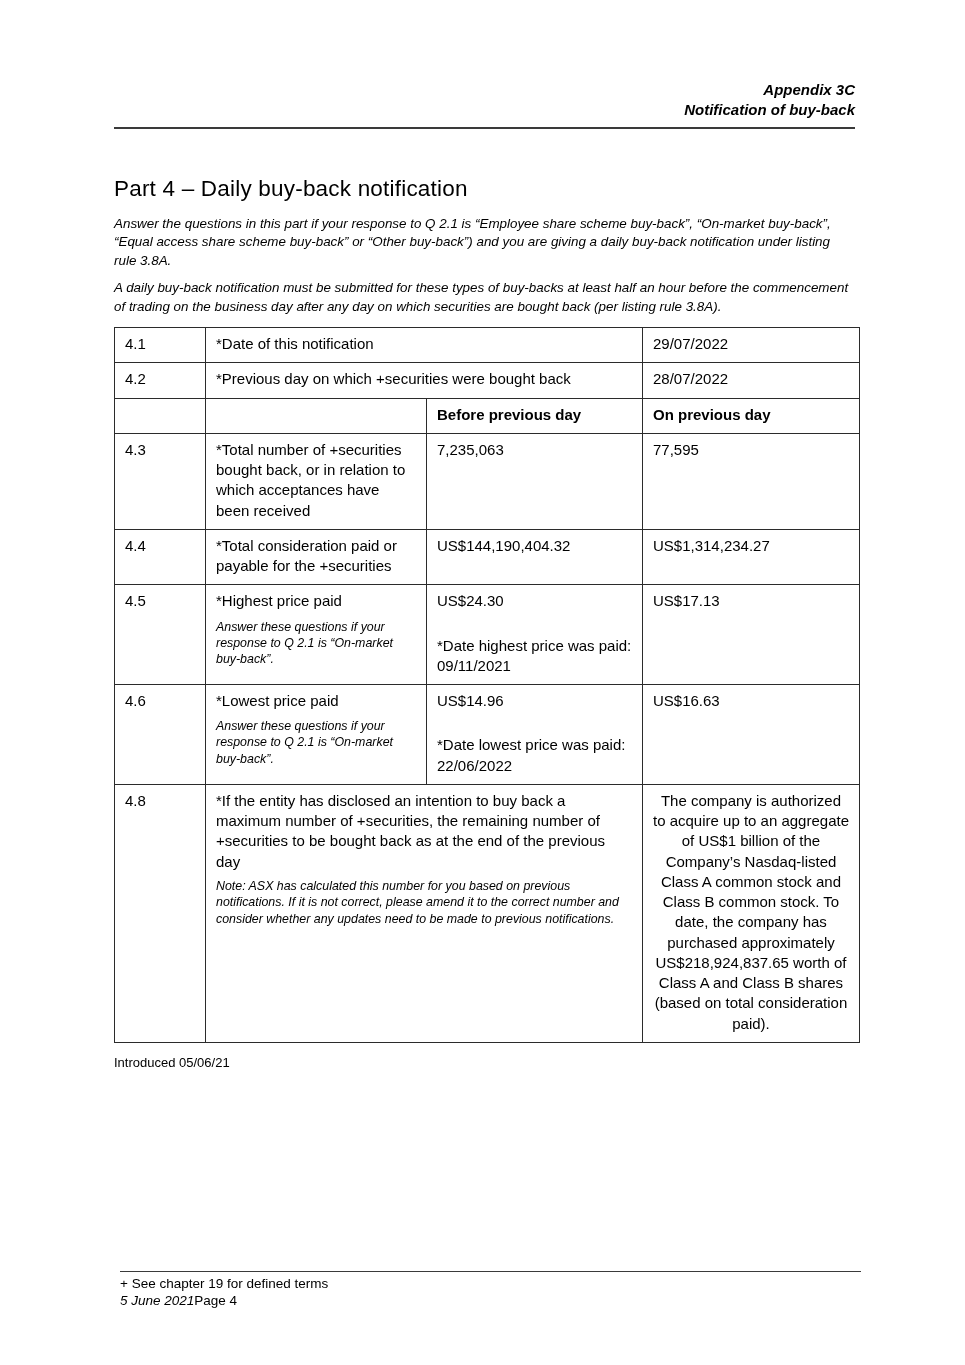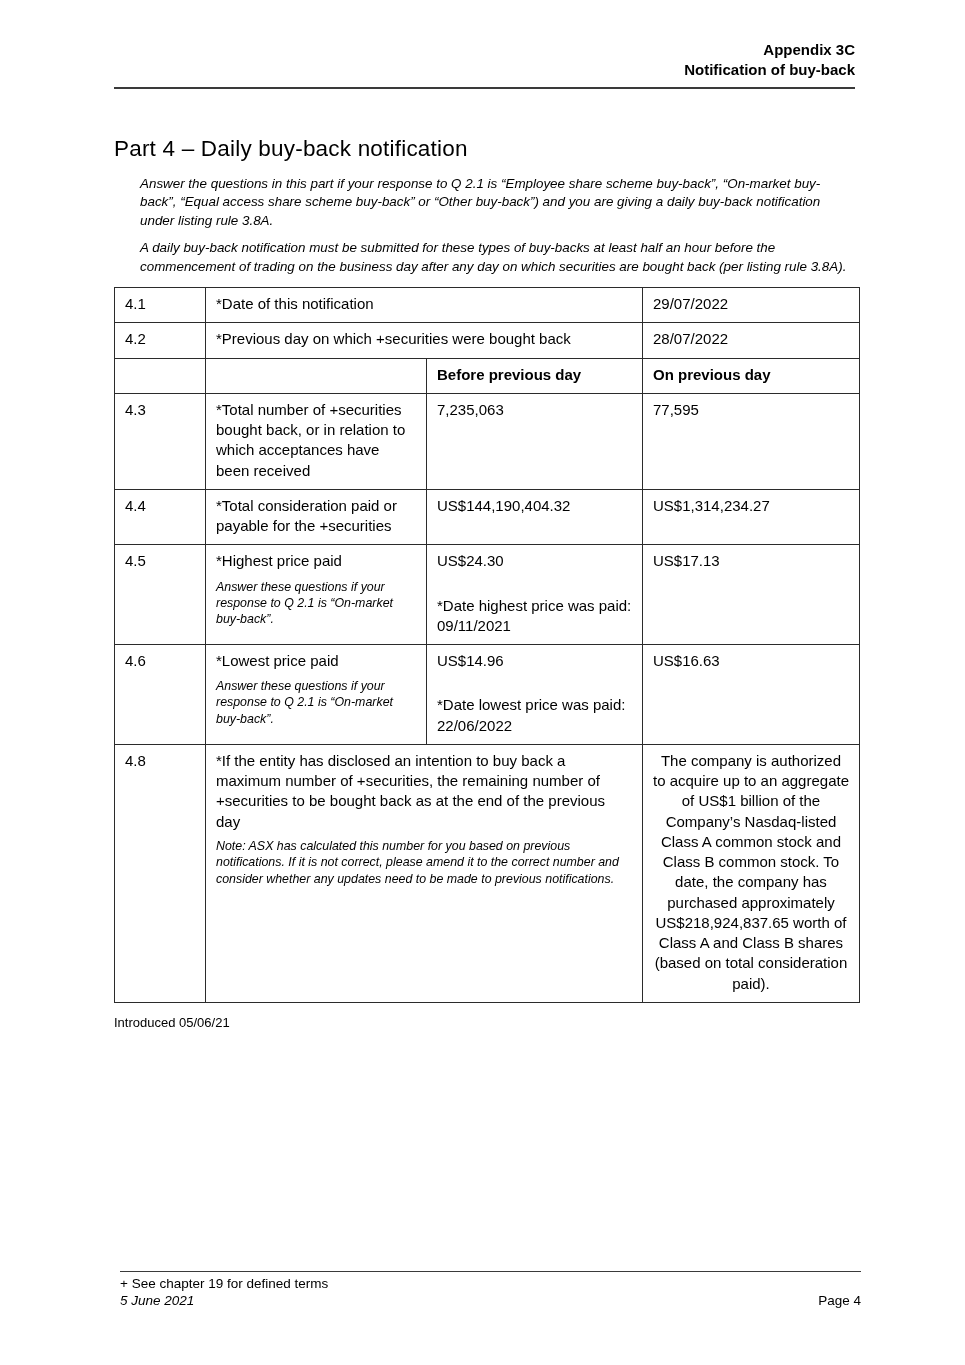--- a/index.html
+++ b/index.html
@@ -16,43 +16,43 @@
     background: #fff;
     overflow: hidden;
   }
   .content {
     position: absolute;
     left: 114px;
     width: 741px;
     top: 0;
   }
   .doc-header {
-    padding-top: 40px;
+    padding-top: 80px;
     text-align: right;
     font-weight: bold;
     font-size: 15px;
     line-height: 1.32;
+    font-style: italic;
   }
   .header-rule {
     border: 0;
     border-top: 2px solid #3a3a3a;
     margin-top: 7px;
   }
   .page-title {
     margin-top: 47px;
     font-size: 22.5px;
     font-weight: normal;
     letter-spacing: 0.2px;
   }
   .intro p {
     margin-top: 13px;
     font-style: italic;
     font-size: 13.4px;
     line-height: 1.38;
-    margin-left: 26px;
   }
   .intro p + p { margin-top: 9px; }
   table.buyback {
     margin-top: 11px;
     border-collapse: collapse;
     table-layout: fixed;
     width: 745px;
     font-size: 15px;
   }
   table.buyback td {
@@ -91,21 +91,20 @@
     left: 120px;
     width: 741px;
     top: 1271px;
     border-top: 1.5px solid #3a3a3a;
     padding-top: 3px;
     font-size: 13.5px;
     line-height: 1.28;
   }
   .footer-row {
     display: flex;
-    justify-content: space-between;
     align-items: flex-end;
   }
   .footer-date { font-style: italic; }
   .footer-page { font-style: normal; }
 </style>
 </head>
 <body>
 
 <div class="page">
   <div class="content">

